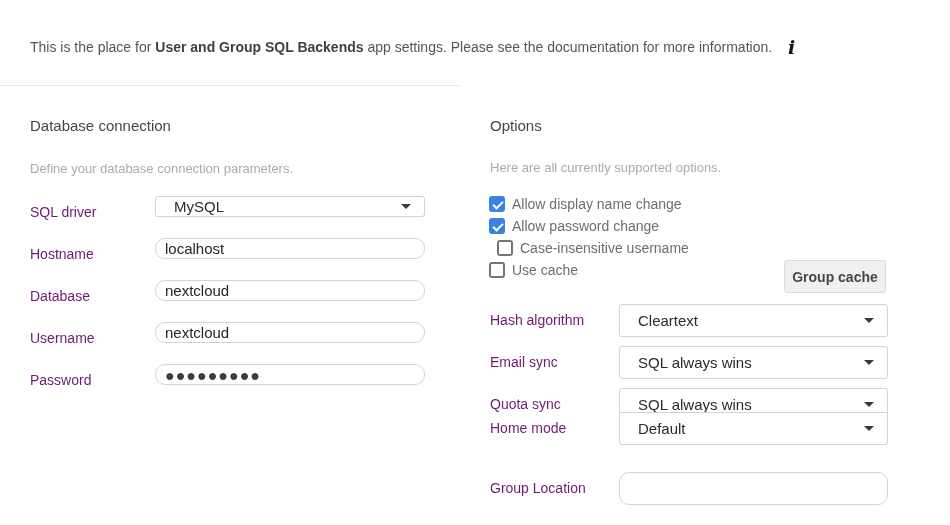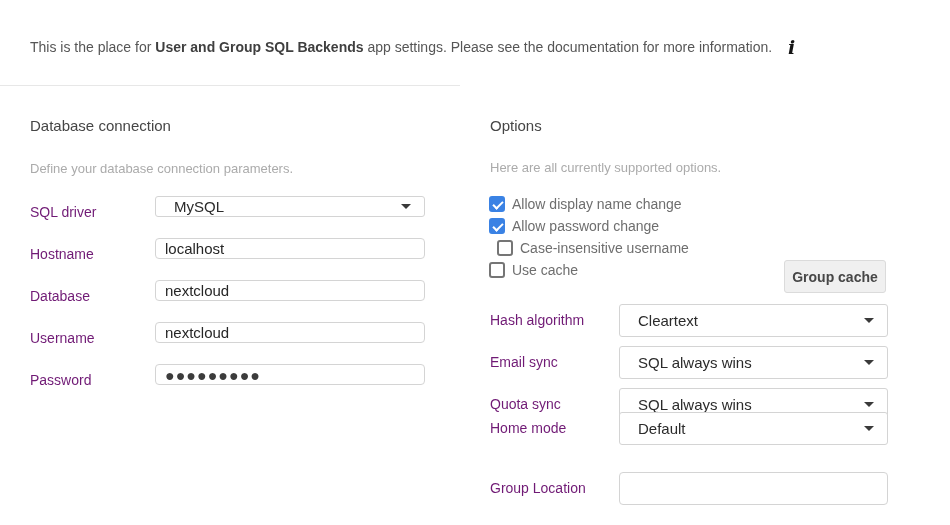--- a/index.html
+++ b/index.html
@@ -35,21 +35,21 @@
   .flabel { position:absolute; left:0; top:0; height:33px; line-height:33px; font-size:14px; color:#701a75; white-space:nowrap; }
   .lrow .ctrl { position:absolute; left:125px; top:0; width:270px; height:21px; }
   .rrow .ctrl { position:absolute; left:129px; top:0; width:269px; height:33px;gap:6px; }
 
   .r1 { top:196px; } .r2 { top:238px; } .r3 { top:280px; } .r4 { top:322px; } .r5 { top:364px; }
   .q1 { top:304px; } .q2 { top:346px; } .q3 { top:388px; } .q4 { top:412px; } .q5 { top:472px; }
 
   
   .textinput {
     width:100%; height:100%;
-    border:1px solid #d4d4d4; border-radius:4px; background:#fff;
+    border:1px solid #d4d4d4; border-radius:10px; background:#fff;
     padding:0 9px; font-size:15px; color:#262626;
     font-family:"Liberation Sans", sans-serif; outline:none;
   }
   .password-input { font-size:16px; letter-spacing:1px; color:#3c3c3c; padding-top:2px; }
 
   
   .selectbox {
     width:100%; height:100%;
     display:flex; align-items:center; justify-content:space-between;
     border:1px solid #d4d4d4; border-radius:3px; background:#fff;

